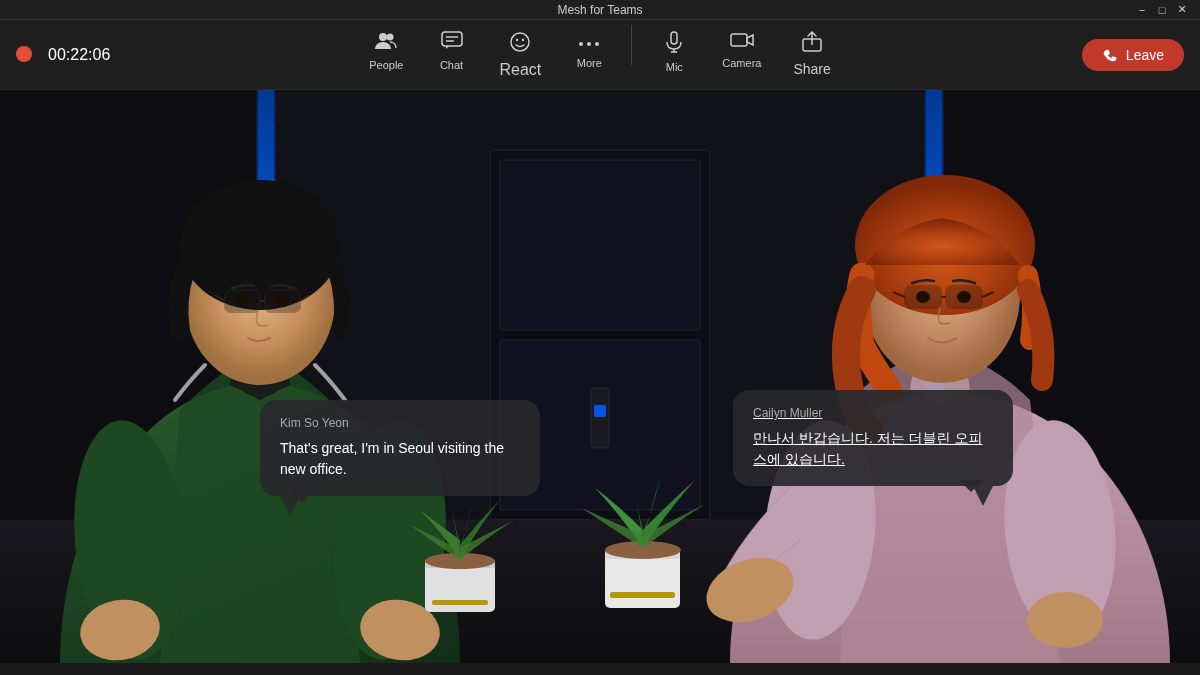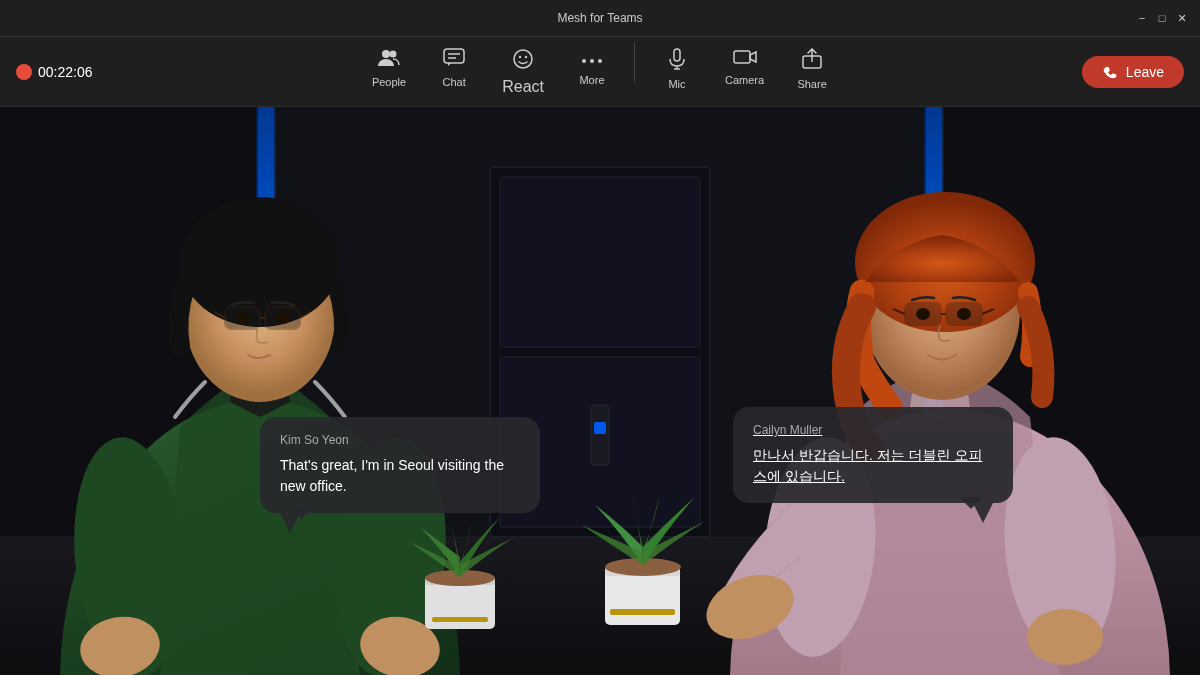--- a/index.html
+++ b/index.html
@@ -6,21 +6,21 @@
     body {
       width: 1200px;
       height: 675px;
       overflow: hidden;
       font-family: 'Segoe UI', Arial, sans-serif;
       background: #1a1a1a;
     }
 
     
     .title-bar {
-      height: 37px;
+      height: 20px;
       background: #1f1f1f;
       display: flex;
       align-items: center;
       justify-content: space-between;
       padding: 0 12px;
       border-bottom: 1px solid #333;
       position: relative;
     }
     .title-bar-title {
       position: absolute;
@@ -56,24 +56,24 @@
       border-bottom: 1px solid #2a2a2a;
     }
     .toolbar-left {
       display: flex;
       align-items: center;
       gap: 10px;
       flex: 1;
     }
     .recording-indicator {
       display: flex;
-      align-items: flex-end;
-      gap: 6px;
+      align-items: flex-start;
+      gap: 16px;
       color: #fff;
-      font-size: 14px;
+      font-size: 16px;
     }
     .rec-dot {
       width: 16px;
       height: 16px;
       background: #e74c3c;
       border-radius: 50%;
     }
     .toolbar-center {
       display: flex;
       gap: 4px;
@@ -290,21 +290,21 @@
     </div>
 
     <div class="toolbar-btn">
       <span class="icon">
         <svg width="22" height="22" viewBox="0 0 22 22" fill="none">
           <rect x="2" y="8" width="18" height="12" rx="2" stroke="#ccc" stroke-width="1.5" fill="none"></rect>
           <line x1="11" y1="1" x2="11" y2="14" stroke="#ccc" stroke-width="1.5"></line>
           <path d="M7 5 L11 1 L15 5" stroke="#ccc" stroke-width="1.5" fill="none" stroke-linecap="round"></path>
         </svg>
       </span>
-      <span style="font-size:11px;color:#ccc">Share</span>
+      <span style="font-size:14px;color:#ccc">Share</span>
     </div>
   </div>
   <div class="toolbar-right">
     <button class="leave-btn">
       <svg width="16" height="16" viewBox="0 0 16 16" fill="none">
         <path d="M14 10.5 Q12 9 10.5 9.5 L9 11 Q7 10 6 8.5 L7.5 7 Q8 5.5 7 3.5 Q5 2 3.5 3.5 Q0 6 3 9 Q5 12 8 13.5 Q11 15 13.5 13.5 Q15.5 12 14 10.5Z" fill="white"></path>
       </svg>
       <span>Leave</span>
     </button>
   </div>

